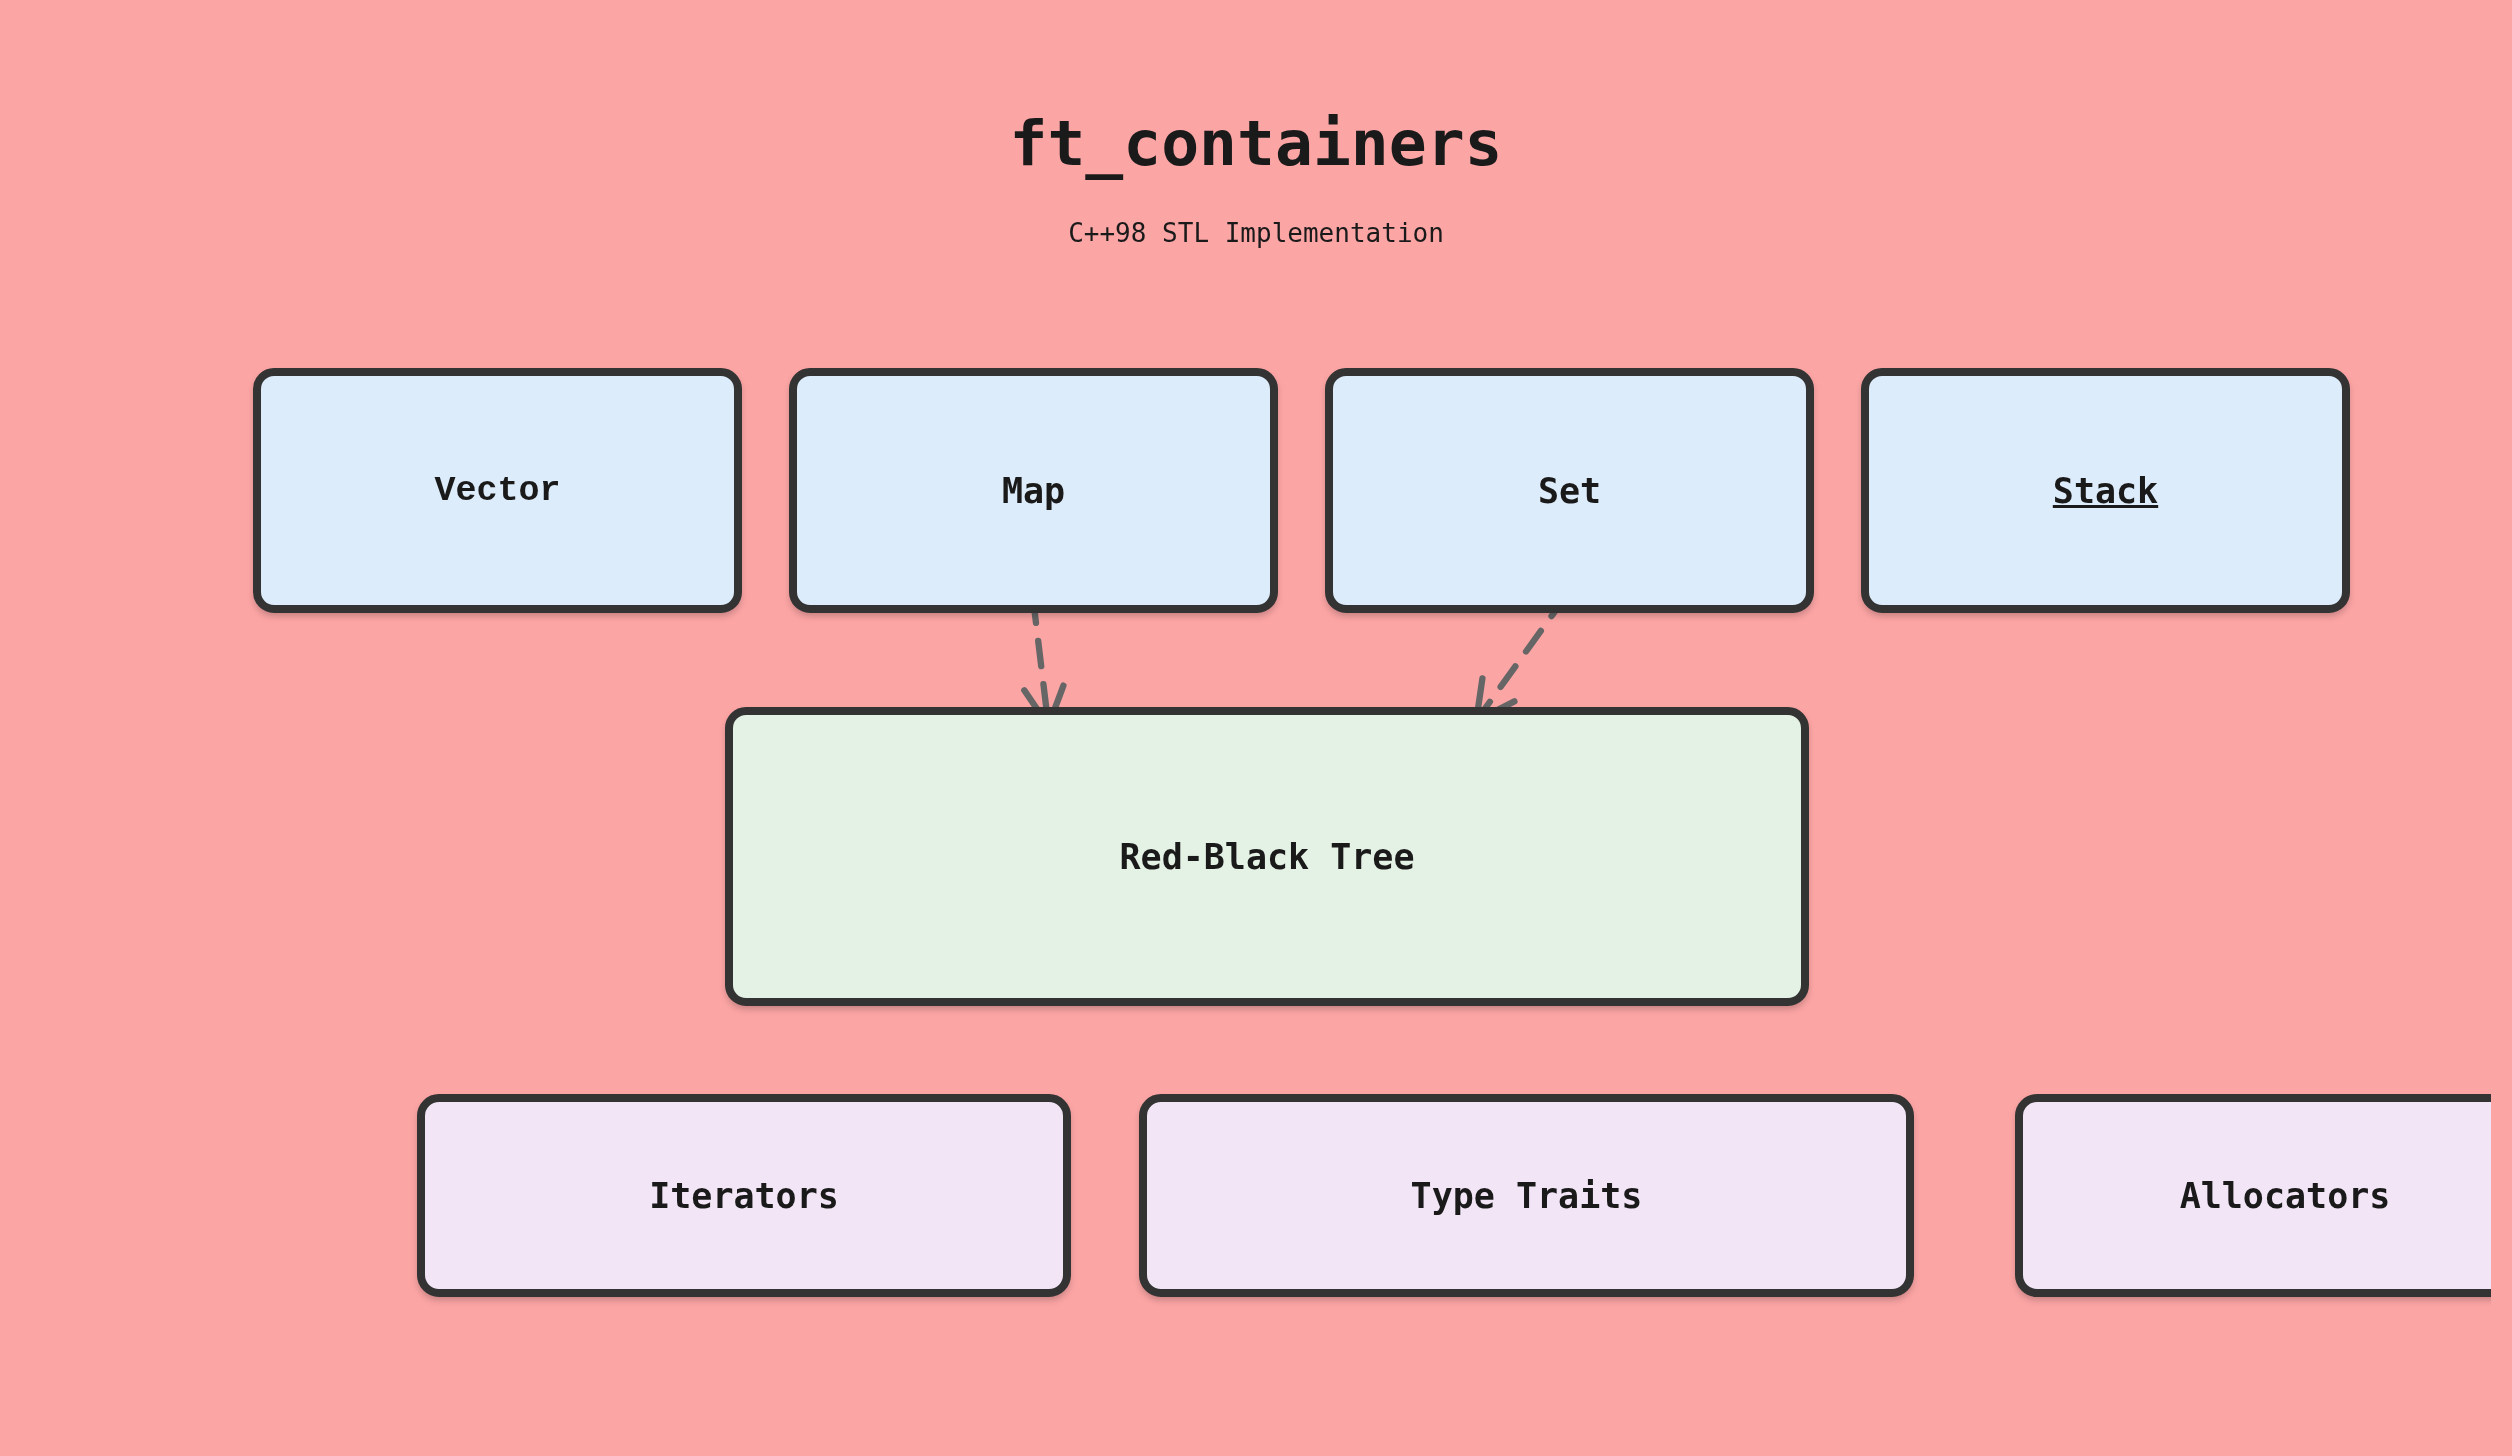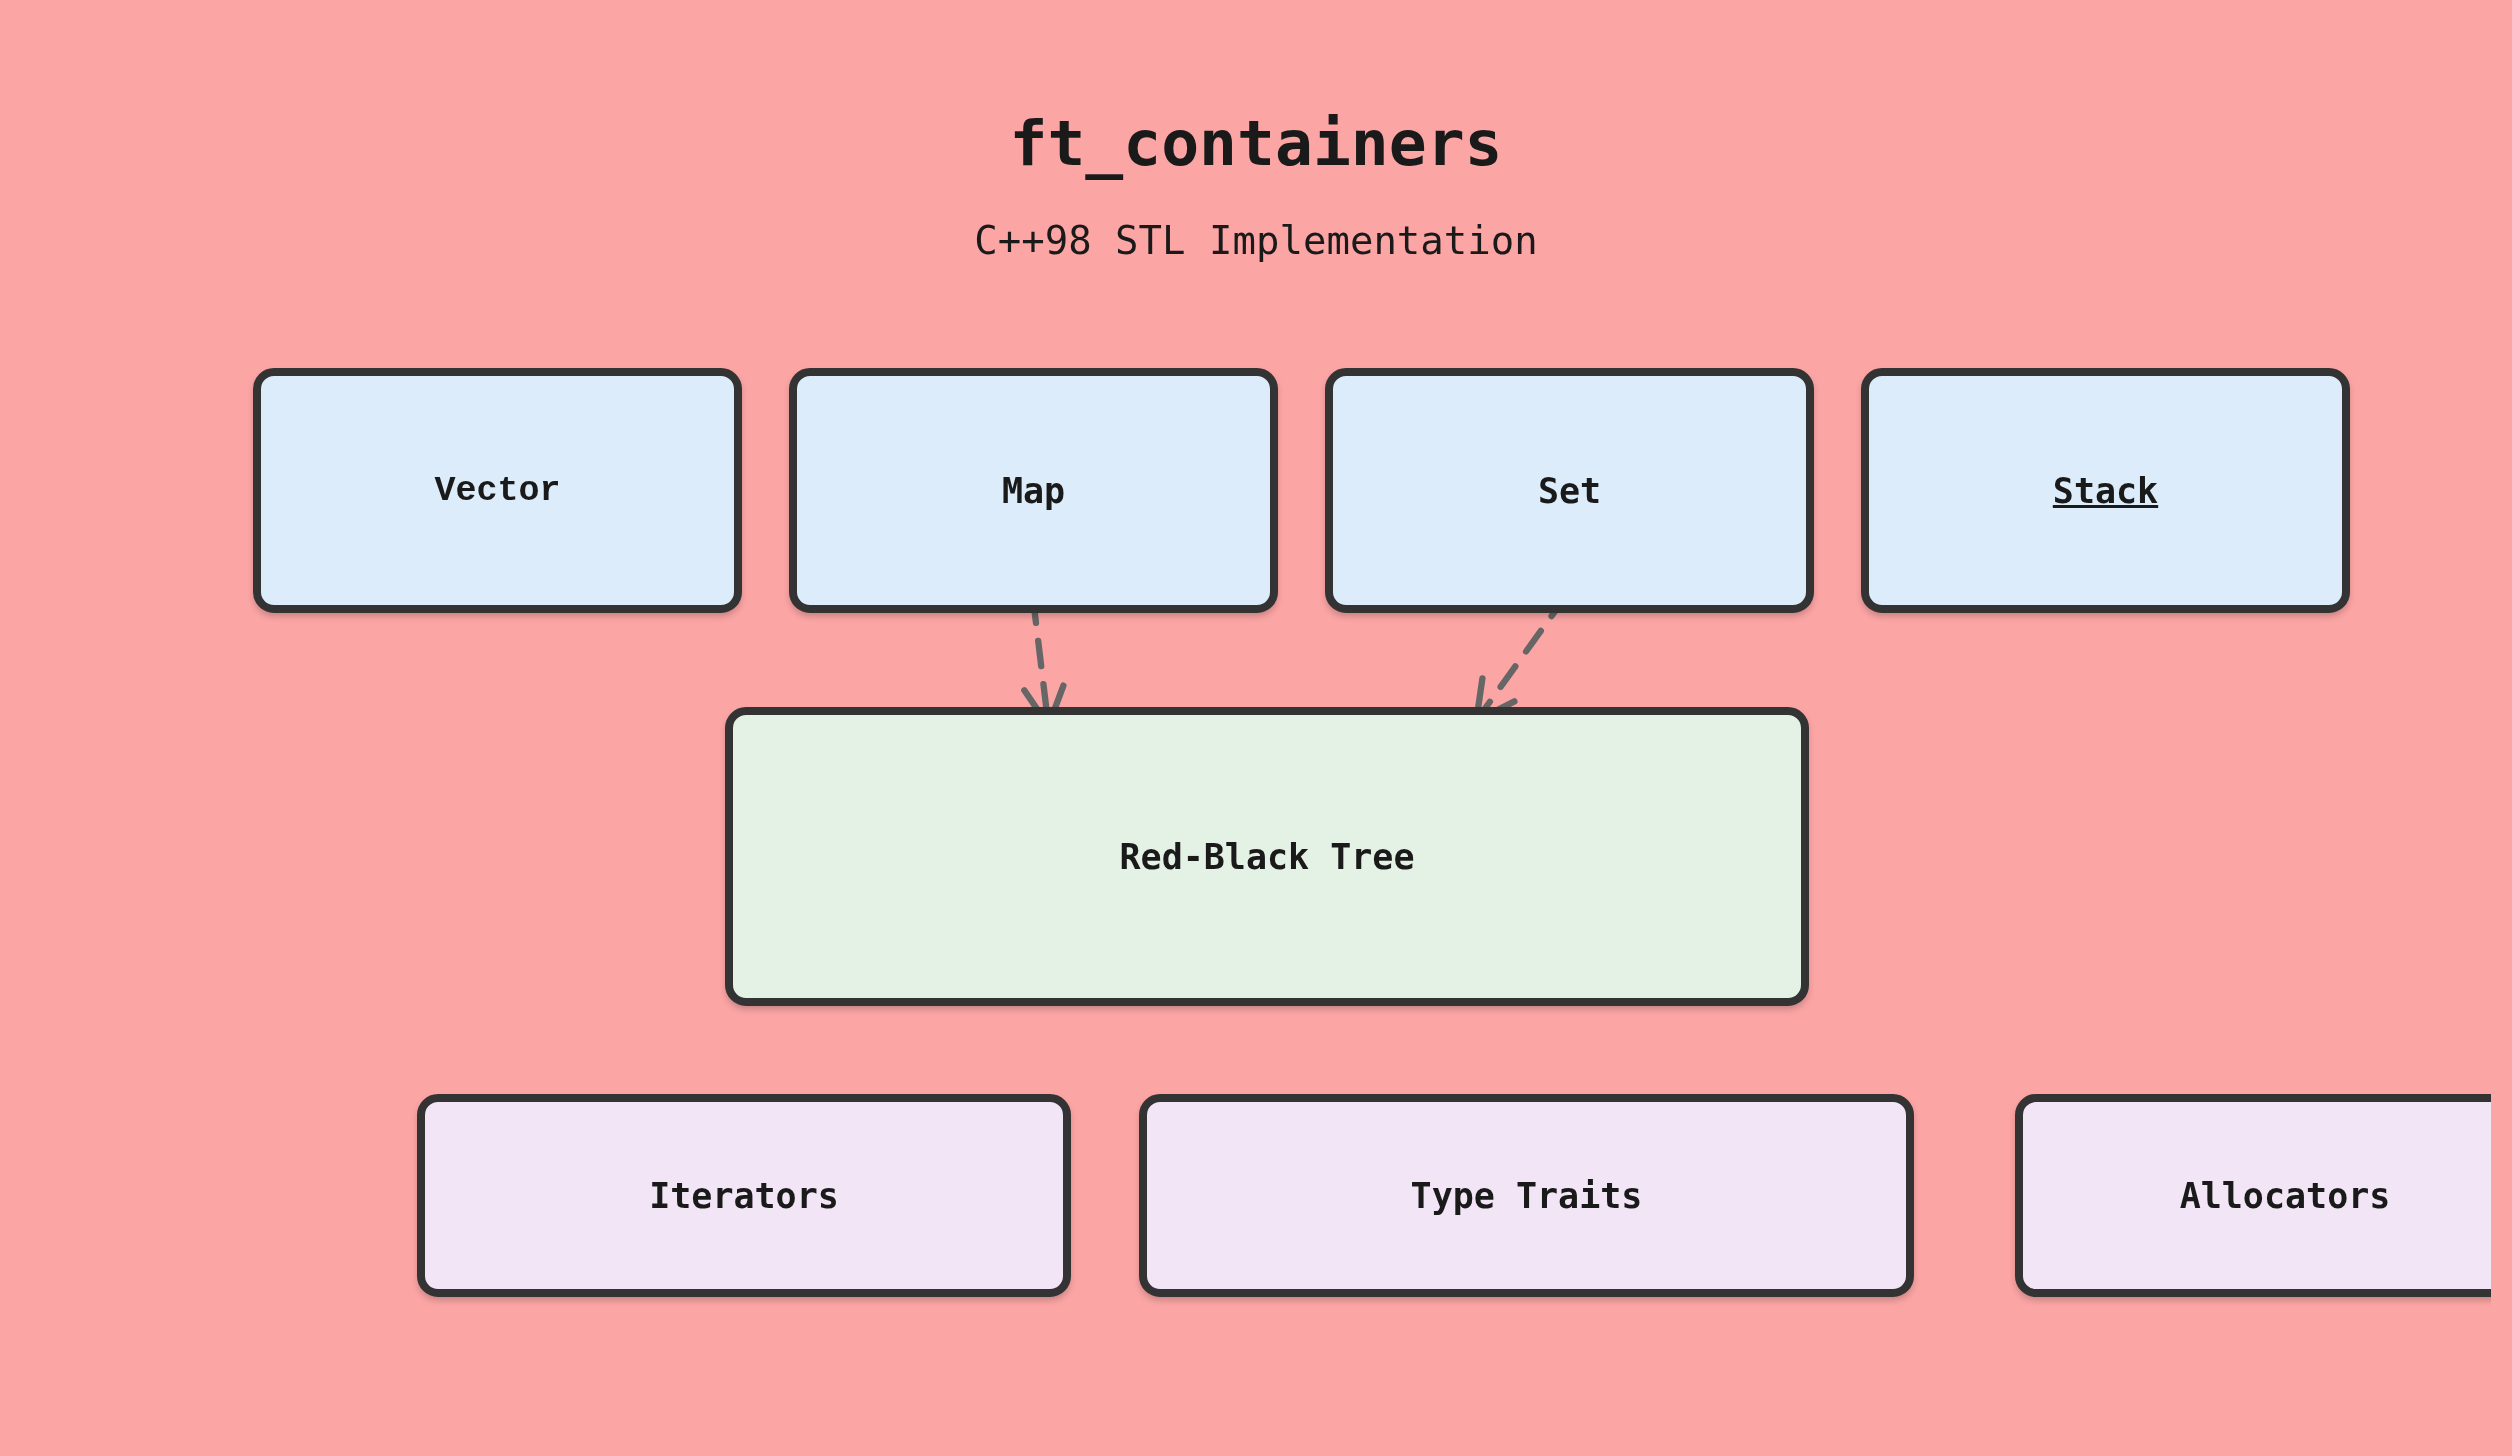--- a/index.html
+++ b/index.html
@@ -26,40 +26,40 @@
     font-weight: bold;
     letter-spacing: 0px;
     color: #1a1a1a;
   }
   .subtitle {
     position: absolute;
     top: 218px;
     left: 0;
     width: 2512px;
     text-align: center;
-    font-size: 39px;
+    font-size: 26px;
     font-weight: normal;
     color: #1a1a1a;
   }
   .node {
     position: absolute;
     box-sizing: border-box;
     border: 8.4px solid #333333;
     border-radius: 21px;
     display: flex;
     align-items: center;
     justify-content: center;
     font-size: 35px;
     font-weight: bold;
     color: #1a1a1a;
     box-shadow: 0 4.2px 7px -1.4px rgba(0,0,0,0.22);
   }
   .fill-blue   { background: #dcecfb; }
   .fill-green  { background: #e4f1e5; }
-  .fill-purple { background: #f2e5f6; }
+  .fill-purple { background: #f2e5f6; border-radius: 22px; }
 
   
   #node-vector { left: 253px;  top: 368px; width: 489px; height: 245px; font-family: Liberation Mono, monospace; }
   #node-map    { left: 789px; top: 368px; width: 489px; height: 245px; }
   #node-set    { left: 1325px; top: 368px; width: 489px; height: 245px; }
   #node-stack  { left: 1861px; top: 368px; width: 489px; height: 245px; text-decoration: underline; }
 
   
   #node-red-black-tree { left: 725px; top: 707px; width: 1084px; height: 299px; }
 

